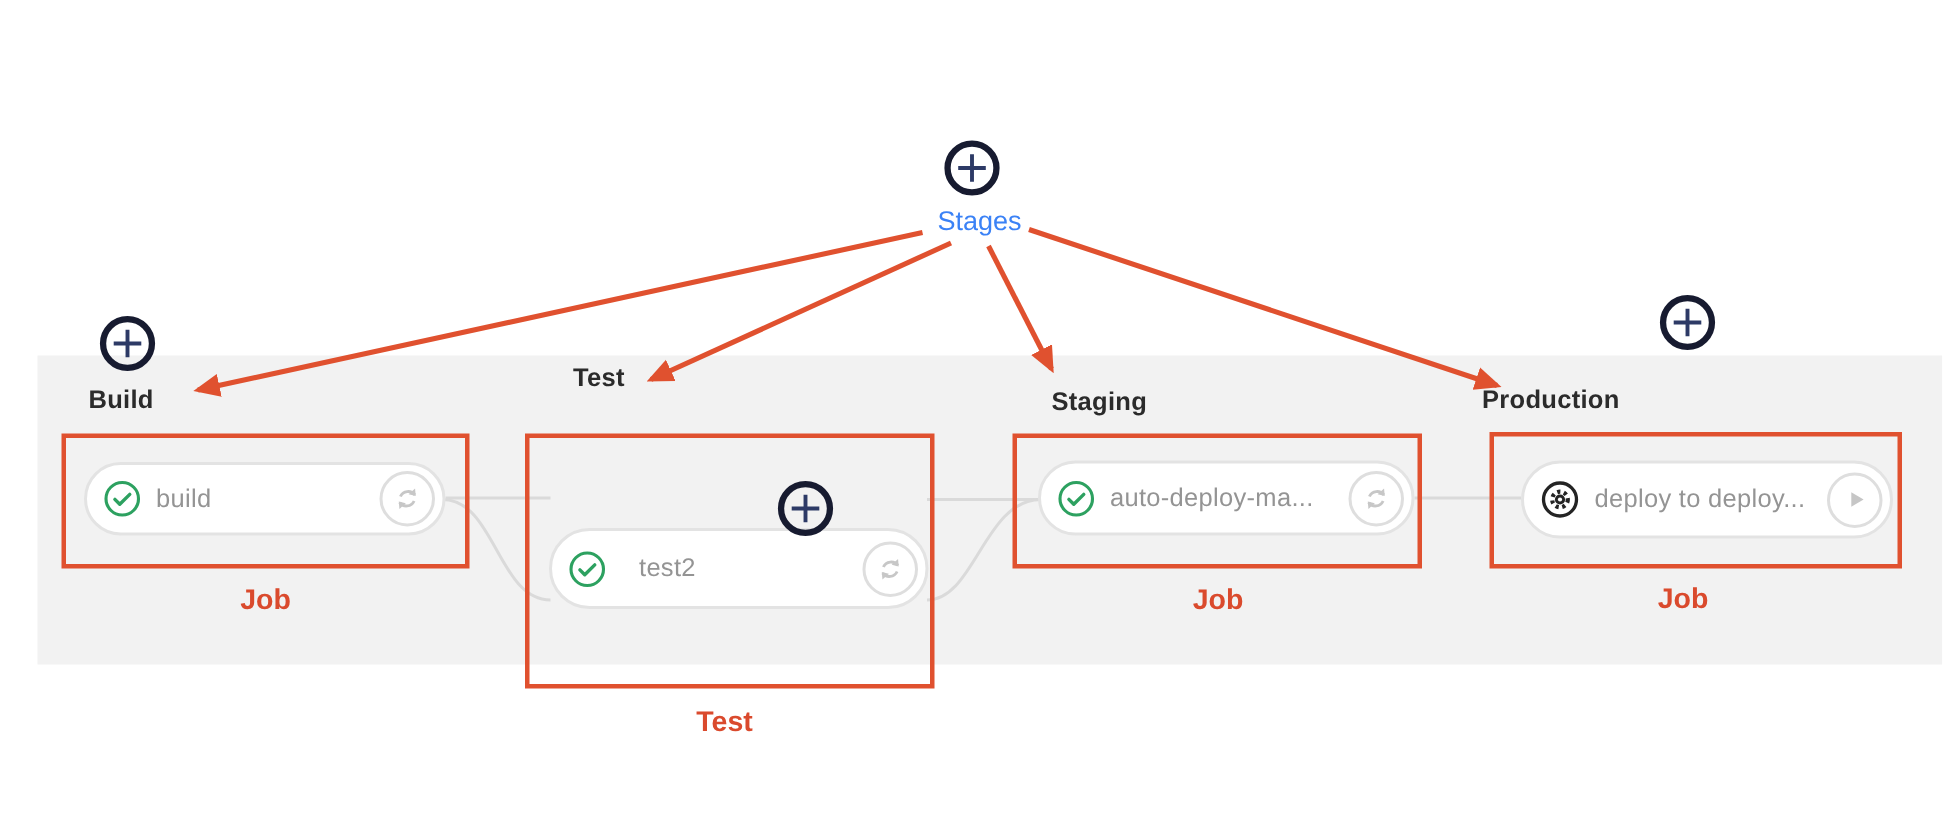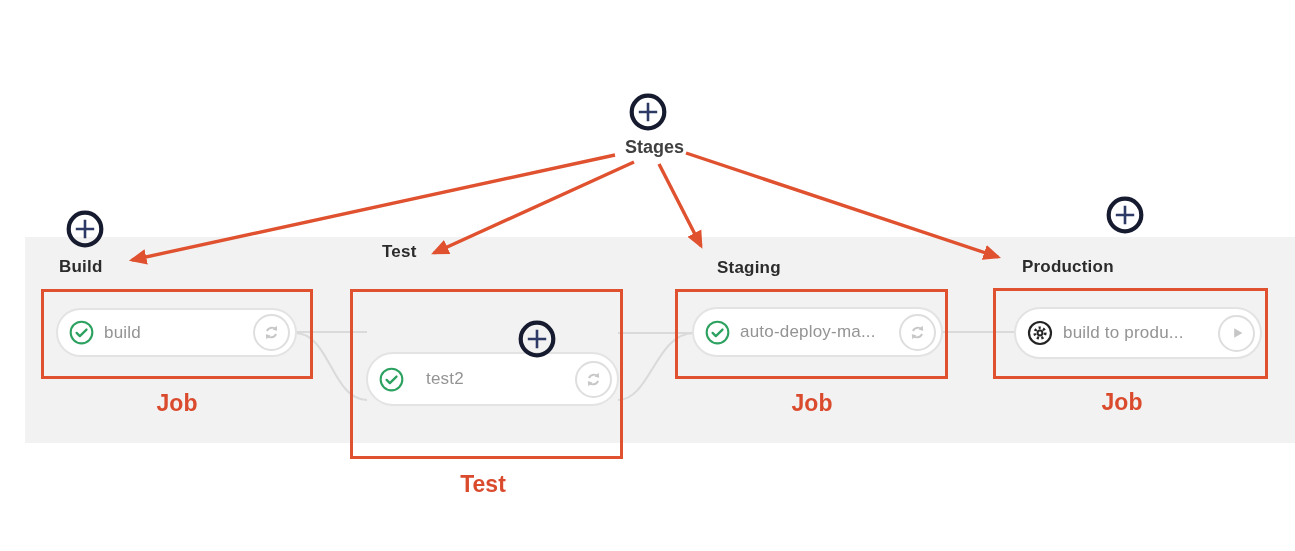--- a/index.html
+++ b/index.html
@@ -6,22 +6,22 @@
   body{font-family:"Liberation Sans", sans-serif; -webkit-font-smoothing:antialiased;}
   #canvas{position:relative;width:1295px;height:551px;background:#ffffff;overflow:hidden;}
 
   .band{position:absolute;left:25px;top:237px;width:1270px;height:206px;background:#f2f2f2;}
 
   svg.layer{position:absolute;left:0;top:0;width:1295px;height:551px;pointer-events:none;}
 
   .stage-title{position:absolute;font-size:17px;font-weight:700;color:#2b2b2b;letter-spacing:.2px;}
 
   .anno-box{position:absolute;border:3px solid #e0512f;box-sizing:border-box;background:transparent;z-index:4;pointer-events:none;}
-  .anno-label{position:absolute;transform:translateX(-50%);font-size:23px;font-weight:700;color:#da4a2d;z-index:4;}
-  .stages-label{position:absolute;font-size:18px;font-weight:700;color:#404040;z-index:5;}
+  .anno-label{position:absolute;transform:translateX(-50%);font-size:19px;font-weight:700;color:#da4a2d;z-index:4;}
+  .stages-label{position:absolute;font-size:18px;font-weight:400;color:#3b82f6;z-index:5;}
 
   .pill{position:absolute;background:#ffffff;border:2px solid #e3e3e3;border-radius:28px;
         box-sizing:border-box;display:flex;align-items:center;padding:0 5px 0 11px;z-index:2;cursor:pointer;}
   .pill .status{flex:0 0 auto;display:flex;align-items:center;justify-content:center;}
   .pill .jobname{flex:1 1 auto;margin-left:10px;font-size:17px;color:#949494;white-space:nowrap;
                  overflow:hidden;letter-spacing:.2px;}
   .action-btn{flex:0 0 auto;width:37px;height:37px;border-radius:50%;border:2px solid #dedede;
               box-sizing:border-box;display:flex;align-items:center;justify-content:center;background:#fff;cursor:pointer;}
 
   .plus-marker{position:absolute;width:38px;height:38px;z-index:6;cursor:pointer;}
@@ -41,22 +41,22 @@
       <path d="M297 332 L367 332"></path>
       <path d="M295 333 C330 333 332 400 367 400"></path>
       <path d="M618 333 L692 333"></path>
       <path d="M618 400 C650 400 656 333 694 333"></path>
       <path d="M943 332 L1014 332"></path>
     </g>
   </svg>
 
   <div class="stage-title" style="left:59px;top:257px;">Build</div>
   <div class="stage-title" style="left:382px;top:242px;">Test</div>
-  <div class="stage-title" style="left:701px;top:258px;margin-left:16px;">Staging</div>
-  <div class="stage-title" style="left:1022px;top:257px;">Production</div>
+  <div class="stage-title" style="left:701px;top:258px;">Staging</div>
+  <div class="stage-title" style="left:988px;top:257px;">Production</div>
 
   <div class="pill" style="left:56px;top:308px;width:241px;height:49px;">
     <span class="status">
       <svg width="25" height="25" viewBox="0 0 24 24">
         <circle cx="12" cy="12" r="10.4" fill="#fff" stroke="#2da160" stroke-width="2"></circle>
         <path d="M7.3 12.4 l3.1 3.1 L16.8 9.2" fill="none" stroke="#2da160" stroke-width="2.2" stroke-linecap="round" stroke-linejoin="round"></path>
       </svg>
     </span>
     <span class="jobname">build</span>
     <span class="action-btn">
@@ -114,21 +114,21 @@
 
   <div class="pill" style="left:1014px;top:307px;width:248px;height:52px;">
     <span class="status">
       <svg width="26" height="26" viewBox="0 0 26 26">
         <circle cx="13" cy="13" r="11" fill="#fff" stroke="#242424" stroke-width="2.2"></circle>
         <circle cx="13" cy="13" r="3.4" fill="#242424"></circle>
         <circle cx="13" cy="13" r="5.2" fill="none" stroke="#242424" stroke-width="2.8" stroke-dasharray="2.1 2.4"></circle>
         <circle cx="13" cy="13" r="1.4" fill="#ffffff"></circle>
       </svg>
     </span>
-    <span class="jobname">build to produ...</span>
+    <span class="jobname">deploy to deploy...</span>
     <span class="action-btn">
       <svg width="16" height="16" viewBox="0 0 16 16">
         <path d="M5.2 3.2 v9.6 l8.2 -4.8 z" fill="#c6c6c6"></path>
       </svg>
     </span>
   </div>
 
   <div class="anno-box" style="left:41px;top:289px;width:272px;height:90px;"></div>
   <div class="anno-box" style="left:350px;top:289px;width:273px;height:170px;"></div>
   <div class="anno-box" style="left:675px;top:289px;width:273px;height:90px;"></div>

